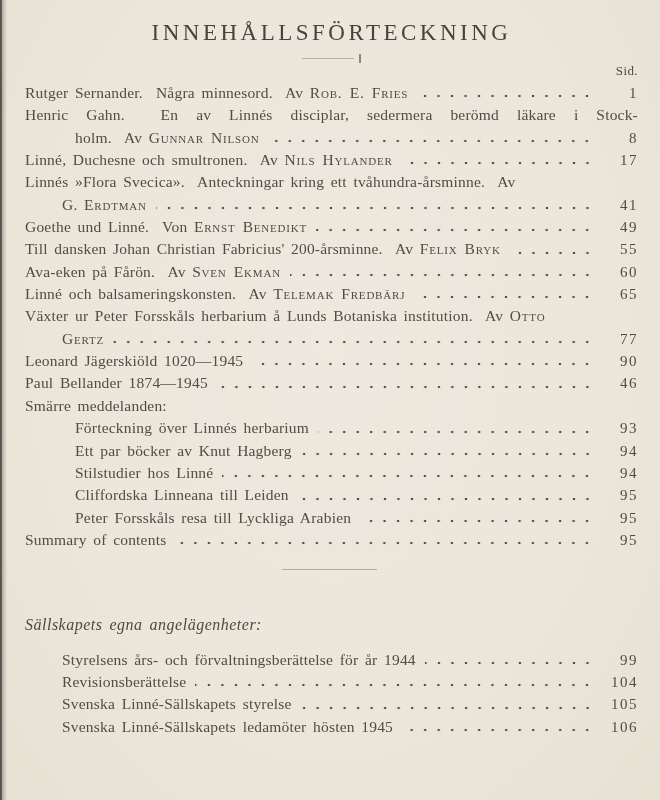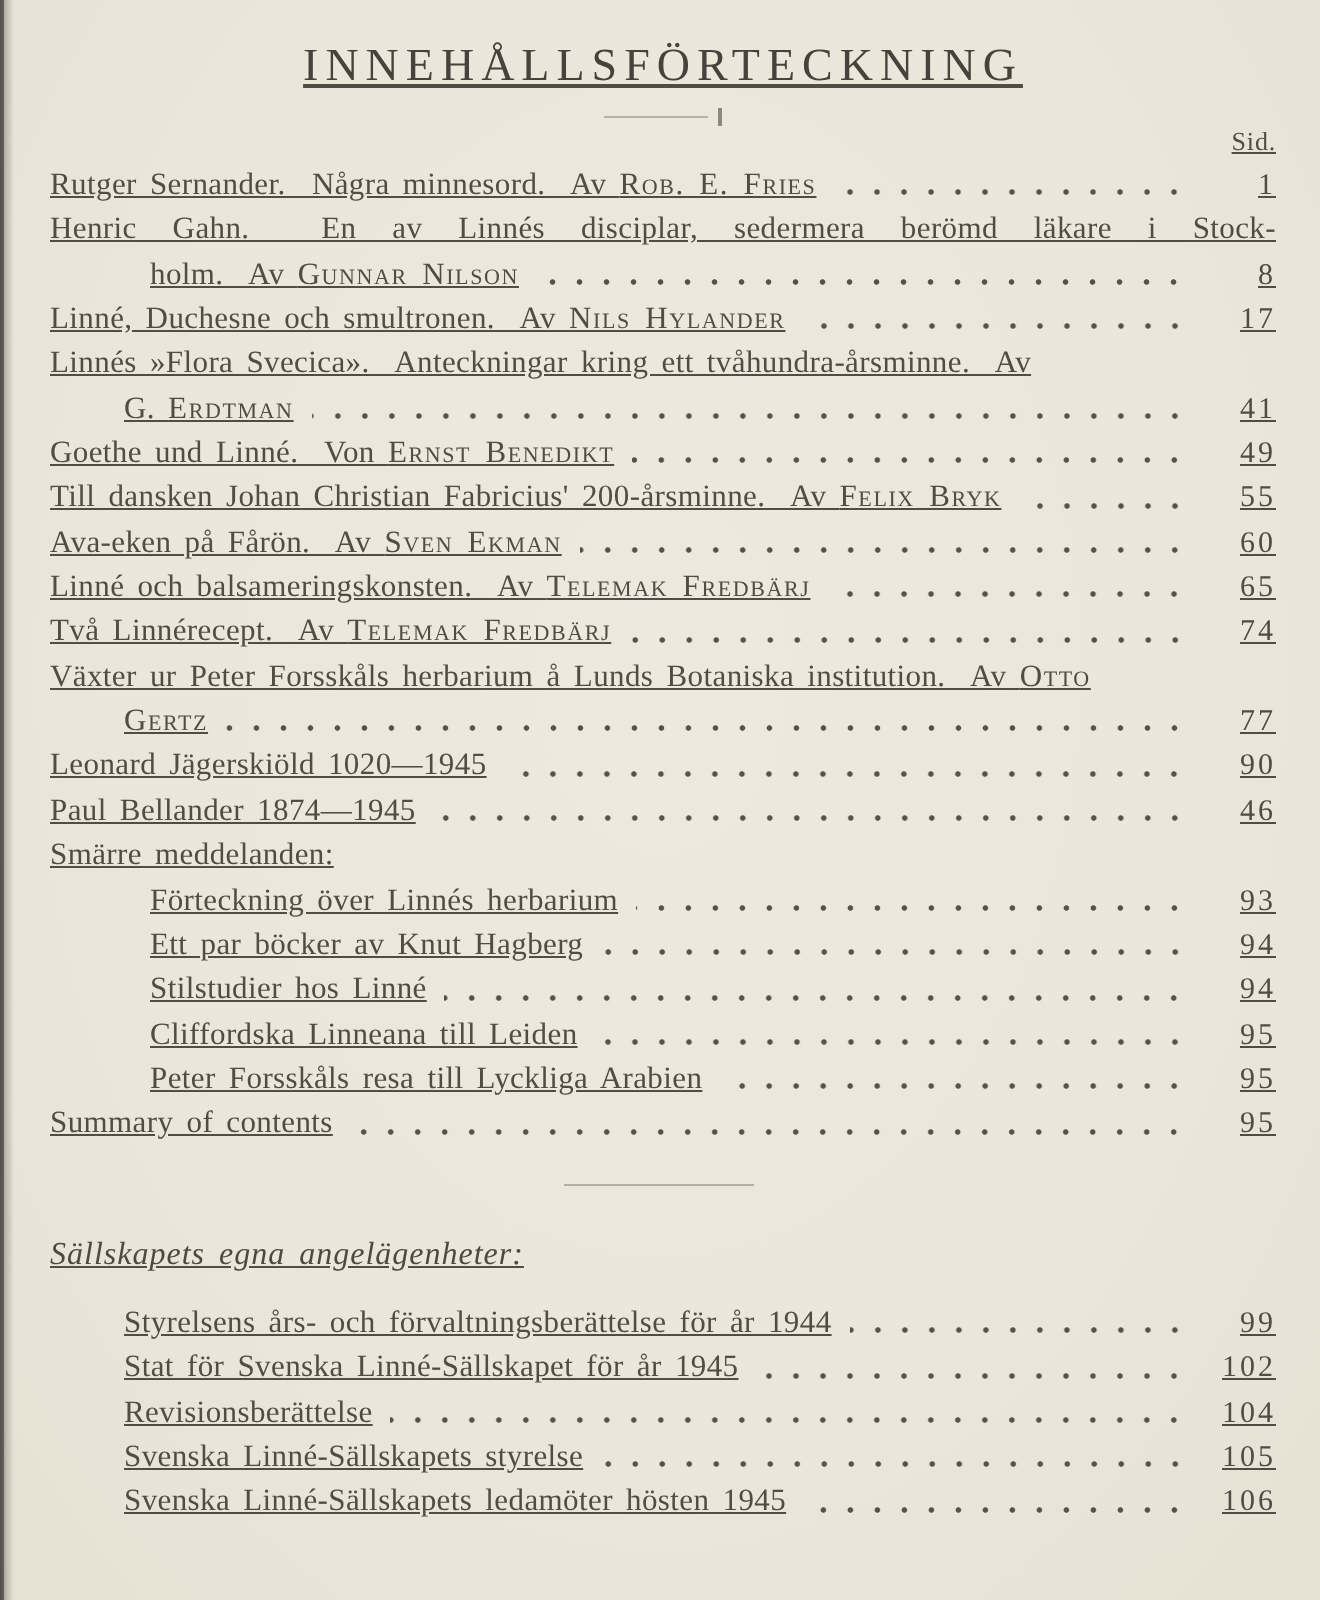--- a/index.html
+++ b/index.html
@@ -10,21 +10,20 @@
   .page{
     position:relative;
     width:660px;height:800px;
     margin:0 auto;
     box-sizing:border-box;
     padding:0 22px 0 25px;
     overflow:hidden;
     background:#ebe6da;
     background-image:radial-gradient(ellipse at 50% 42%, #eee9de 0%, #ebe6da 62%, #e6e1d3 100%);
     color:#514c44;
-    text-decoration:underline;
   }
   .edge-band{
     position:absolute;left:0;top:0;bottom:0;width:7px;
     background:linear-gradient(to right, rgba(62,60,55,.62), rgba(62,60,55,.26) 42%, rgba(62,60,55,0) 100%);
     pointer-events:none;
   }
   .edge-line{
     position:absolute;left:0;top:0;bottom:0;width:2px;
     background:rgba(45,44,40,.55);
     pointer-events:none;
@@ -94,21 +93,21 @@
     letter-spacing:1.5px;
     color:#514c44;
   }
   .divider-lg{
     width:95px;height:1px;
     margin:18px auto 0;
     position:relative;left:-2px;
     background:#b4afa3;
   }
   .sec2-heading{
-    margin-top:24px;
+    margin-top:44px;
     font-style:italic;
     font-size:16px;
     line-height:22.35px;
     letter-spacing:.5px;
     word-spacing:2.5px;
     color:#4e4942;
   }
 </style>
 </head>
 <body>
@@ -167,25 +166,20 @@
         <span class="txt"><span>Ava-eken på Fårön.  Av </span><span class="sc">Sven Ekman</span></span>
         <span class="leader"></span>
         <span class="pagenum">60</span>
       </div>
       <div class="row ind-0">
         <span class="txt"><span>Linné och balsameringskonsten.  Av </span><span class="sc">Telemak Fredbärj</span></span>
         <span class="leader"></span>
         <span class="pagenum">65</span>
       </div>
       <div class="row ind-0">
-        <span class="txt"><span>Två Linnérecept.  Av </span><span class="sc">Telemak Fredbärj</span></span>
-        <span class="leader"></span>
-        <span class="pagenum">74</span>
-      </div>
-      <div class="row ind-0">
         <span class="txt"><span>Växter ur Peter Forsskåls herbarium å Lunds Botaniska institution.  Av </span><span class="sc">Otto</span></span>
       </div>
       <div class="row ind-1">
         <span class="txt"><span class="sc">Gertz</span></span>
         <span class="leader"></span>
         <span class="pagenum">77</span>
       </div>
       <div class="row ind-0">
         <span class="txt"><span>Leonard Jägerskiöld 1020—1945</span></span>
         <span class="leader"></span>
@@ -233,25 +227,20 @@
 
   <div class="divider-lg"></div>
 
   <div class="sec2-heading">Sällskapets egna angelägenheter:</div>
 
   <div class="sec2-list" id="sec2-list">
       <div class="row ind-1">
         <span class="txt"><span>Styrelsens års- och förvaltningsberättelse för år 1944</span></span>
         <span class="leader"></span>
         <span class="pagenum">99</span>
-      </div>
-      <div class="row ind-1">
-        <span class="txt"><span>Stat för Svenska Linné-Sällskapet för år 1945</span></span>
-        <span class="leader"></span>
-        <span class="pagenum">102</span>
       </div>
       <div class="row ind-1">
         <span class="txt"><span>Revisionsberättelse</span></span>
         <span class="leader"></span>
         <span class="pagenum">104</span>
       </div>
       <div class="row ind-1">
         <span class="txt"><span>Svenska Linné-Sällskapets styrelse</span></span>
         <span class="leader"></span>
         <span class="pagenum">105</span>

